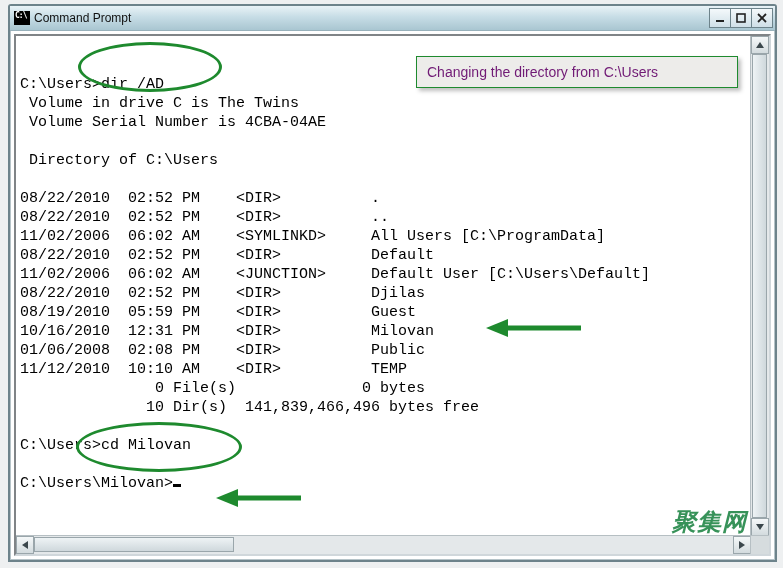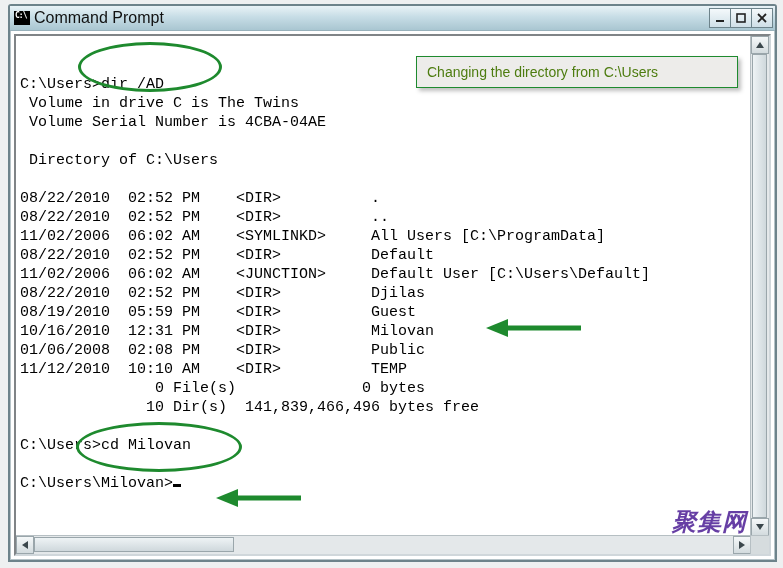--- a/index.html
+++ b/index.html
@@ -39,21 +39,21 @@
     align-items: flex-start;
     padding: 1px;
     box-sizing: border-box;
   }
   .title-icon span {
     color:#fff;
     font: 700 8px/8px monospace;
     letter-spacing:-1px;
   }
   .title-text {
-    font-size: 16px;
+    font-size: 12px;
     color: #111;
     flex: 1;
   }
   .win-buttons { display:flex; gap:0; }
   .win-btn {
     width: 20px;
     height: 18px;
     border: 1px solid #6d838b;
     background: linear-gradient(#f4f9fb,#cfdfe7);
     display:flex;
@@ -139,30 +139,30 @@
     border:3px solid #1e8a2e;
     border-radius:50%;
   }
   .green-arrow { color:#1e8a2e; }
   .callout-box {
     position:absolute;
     background:#edecea;
     border:1.5px solid #1e8a2e;
     padding:6px 10px;
     font: 14px/18px Arial, sans-serif;
-    color:#4d7c0f;
+    color:#701a75;
     box-shadow: 3px 3px 4px rgba(0,0,0,0.25);
     pointer-events:none;
   }
   .watermark {
     position:absolute;
     right:22px;
     bottom:20px;
     font: italic 700 24px/24px "SimSun","Arial",sans-serif;
-    color:#4c1d95;
+    color:#15803d;
     opacity:0.85;
     letter-spacing:1px;
     pointer-events:none;
   }
 </style>
 </head>
 <body>
 
 <div class="window">
 

